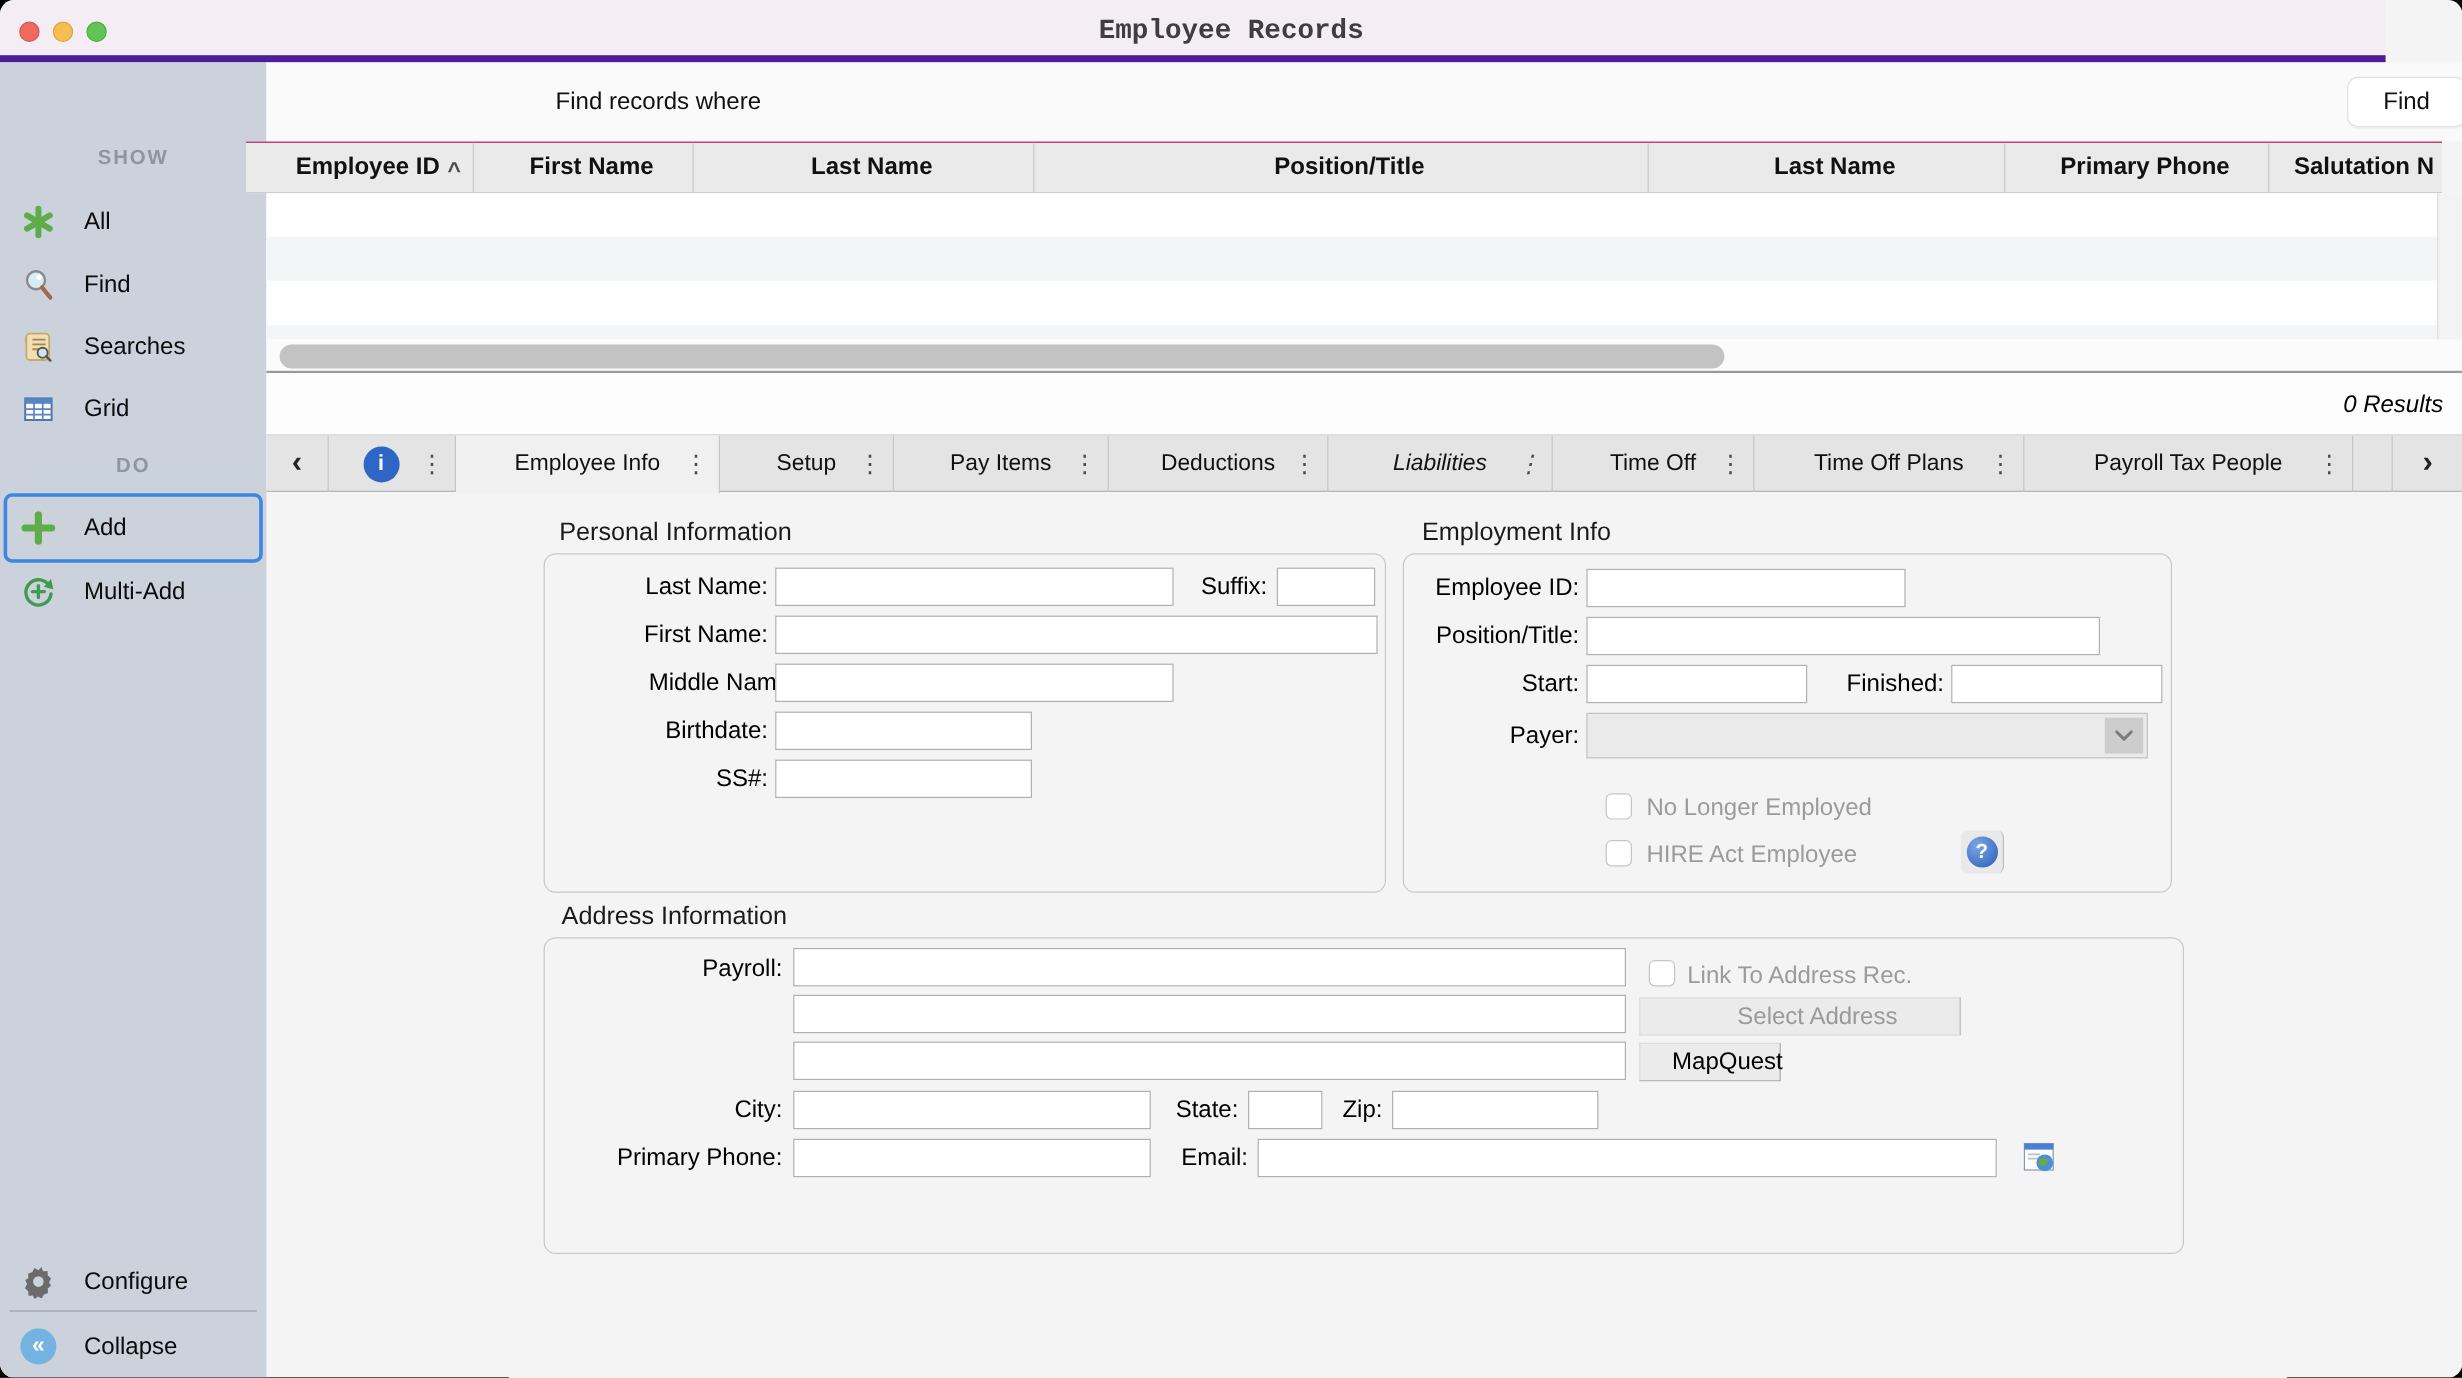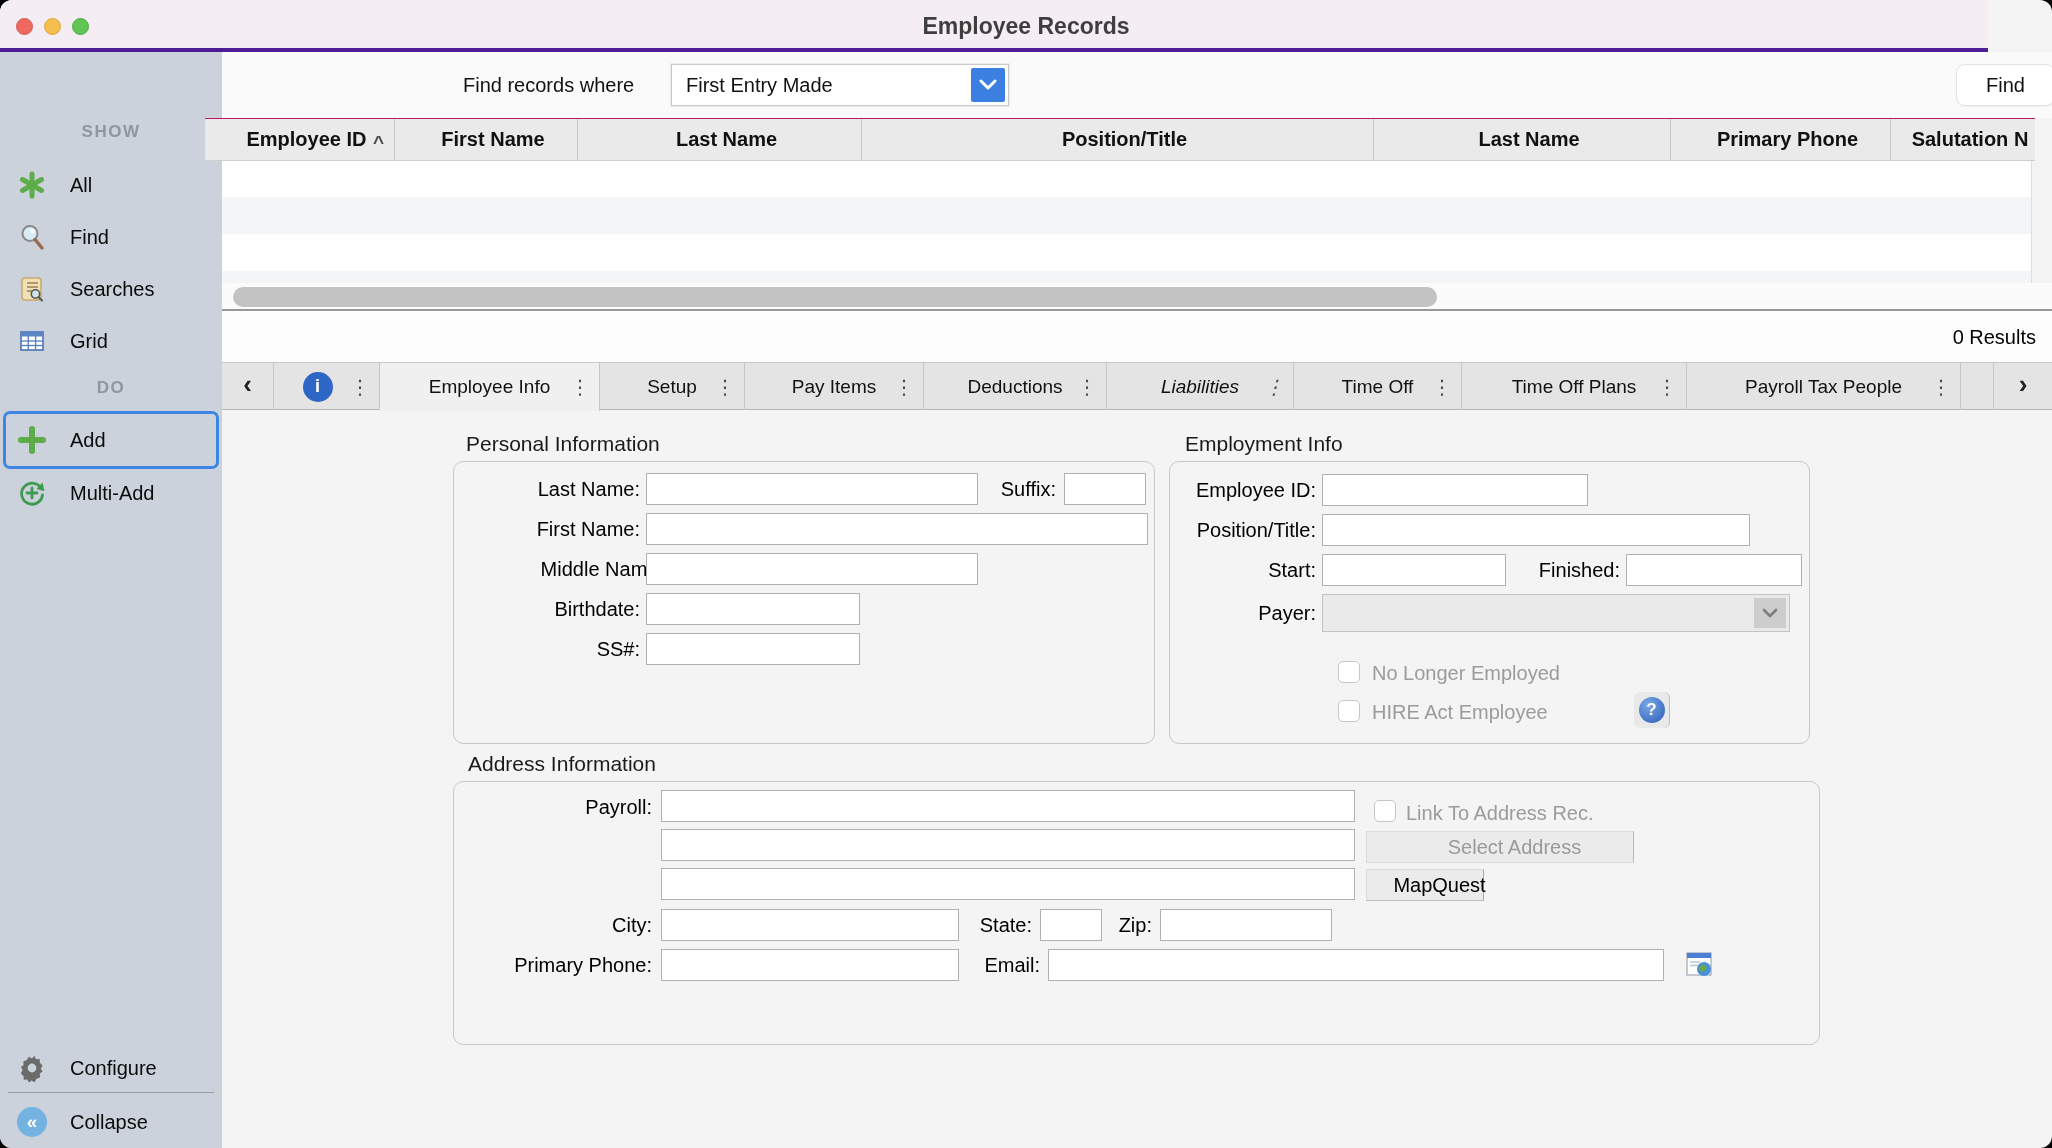--- a/index.html
+++ b/index.html
@@ -4,21 +4,21 @@
 <style>
   html,body{margin:0;padding:0;background:#000;}
   *{box-sizing:border-box;}
   #window{
     position:relative;width:2052px;height:1148px;background:#f4f4f4;
     border-radius:12px;overflow:hidden;
     font-family:"Liberation Sans",sans-serif;color:#111;
   }
   .abs{position:absolute;}
   
-  #titlebar{left:0;top:0;width:1988px;height:52px;background:#f4eef4;border-bottom:4px solid #4c1d95;}
+  #titlebar{left:0;top:0;width:1988px;height:52px;background:#f4eef4;border-bottom:6px solid #4c1d95;font-family:Liberation Mono, monospace;}
   .tl{position:absolute;top:18px;width:17px;height:17px;border-radius:50%;}
   #tl-close{left:16px;background:#ee6a5f;border:1px solid #d65a50;}
   #tl-min{left:44px;background:#f5be4f;border:1px solid #dba63f;}
   #tl-zoom{left:72px;background:#61c454;border:1px solid #50ad44;}
   #win-title{left:0;top:0;width:2052px;height:52px;line-height:52px;text-align:center;
     font-size:23px;font-weight:bold;color:#3e3e3e;}
   
   #sidebar{left:0;top:52px;width:222px;height:1096px;background:#cbd2db;}
   .side-header{position:absolute;left:0;width:222px;text-align:center;font-size:17px;
     font-weight:bold;color:#8f969e;letter-spacing:1.5px;}
@@ -47,21 +47,21 @@
   .th{height:100%;border-right:1px solid #c9c9c9;font-size:20px;font-weight:bold;line-height:41px;
     padding-left:14px;white-space:nowrap;overflow:hidden;position:relative;}
   .th .sort{position:absolute;right:10px;top:3px;font-size:19px;font-weight:bold;color:#4c4c4c;}
   #tbody{left:222px;top:161px;width:1830px;height:122px;background:#fff;}
   .stripe{position:absolute;left:0;width:1830px;background:#f4f5f6;}
   #vgutter{position:absolute;left:1809px;top:0;width:21px;height:122px;background:#f3f3f3;border-left:1px solid #dedede;}
   #hscroll{left:222px;top:283px;width:1830px;height:26px;background:#fbfbfb;}
   #hthumb{position:absolute;left:11px;top:4px;width:1204px;height:20px;border-radius:10px;background:#c3c3c3;}
   #table-bottom{left:222px;top:309px;width:1830px;height:2px;background:#999;}
   #results-row{left:222px;top:311px;width:1830px;height:52px;background:#fdfdfd;border-bottom:1px solid #c9c9c9;}
-  #results-text{position:absolute;right:16px;top:0;height:52px;line-height:52px;font-size:20px;color:#000;}
+  #results-text{position:absolute;right:16px;top:0;height:52px;line-height:52px;font-size:20px;color:#000;font-style:italic;}
   
   #tabbar{left:222px;top:363px;width:1830px;height:47px;background:#e4e4e4;border-bottom:1px solid #b5b5b5;display:flex;}
   .tabseg{height:47px;border-right:1px solid #c6c6c6;position:relative;display:flex;
     align-items:center;justify-content:center;font-size:19px;color:#111;}
   .tabseg .kebab{position:absolute;right:9px;top:50%;transform:translateY(-50%);font-size:20px;color:#4a4a4a;}
   .tabseg.active{background:#f0f0f0;height:48px;z-index:2;}
   .tab-chevron{font-size:26px;color:#222;font-weight:600;padding-bottom:4px;}
   #info-circle{width:30px;height:30px;border-radius:50%;background:#2d66c4;color:#fff;font-weight:bold;
     font-size:18px;display:flex;align-items:center;justify-content:center;margin-right:18px;}
   
@@ -197,28 +197,20 @@
     <div class="side-item" style="top:1053px;">
       <span class="ic">
         <span id="collapse-circle">«</span>
       </span>
       <span class="lbl">Collapse</span>
     </div>
   </div>
 
   <div id="findbar" class="abs">
     <span id="find-where-label">Find records where</span>
-    <div id="field-dropdown">
-      <span class="val">First Entry Made</span>
-      <span id="dd-blue-btn">
-        <svg width="18" height="12" viewBox="0 0 18 12">
-            <polyline points="2,2 9,9 16,2" fill="none" stroke="#fff" stroke-width="3" stroke-linecap="round" stroke-linejoin="round"></polyline>
-          </svg>
-      </span>
-    </div>
     <div id="btn-find" class="btn">Find</div>
 
   </div>
 
   <div id="thead" class="abs">
     <div class="th" style="width:190px;">
       <span>Employee ID</span>
       <span class="sort">^</span>
     </div>
     <div class="th" style="width:183px;">First Name</div>

